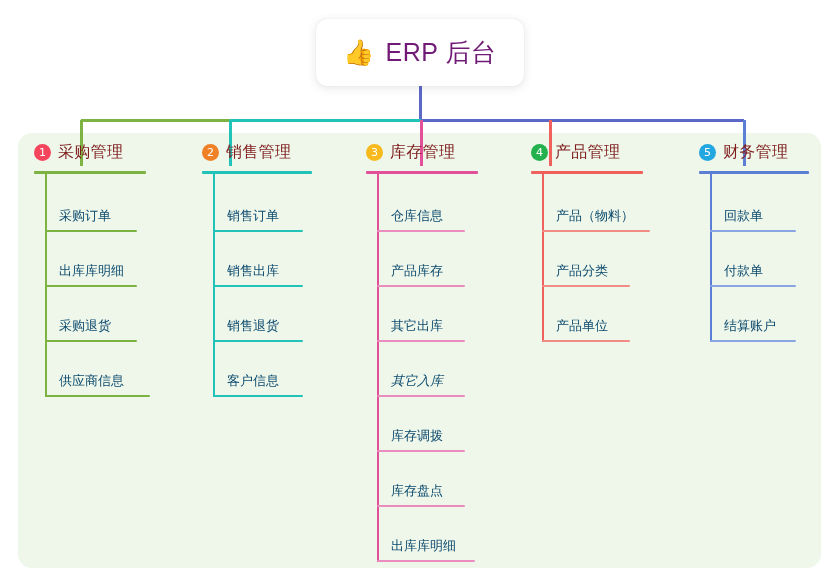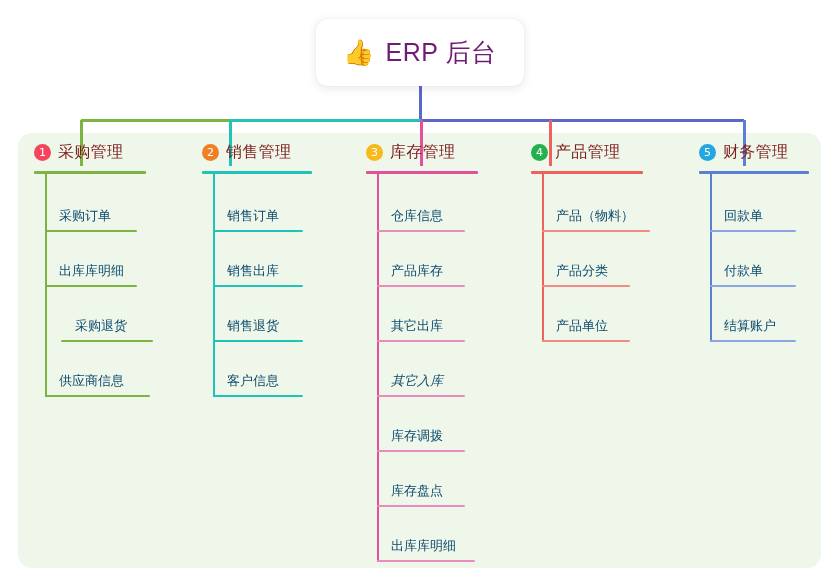--- a/index.html
+++ b/index.html
@@ -155,21 +155,21 @@
       <div class="head-rule" style="width: 112px; background: rgb(124, 179, 66);"></div>
       <div class="spine" style="height: 226px; background: rgb(124, 179, 66);"></div>
       <div class="child" style="top: 65px; height: 34px; width: 96px;">
         <span class="child-label">采购订单</span>
         <div class="child-rule" style="width: 92px; background: rgb(124, 179, 66);"></div>
       </div>
       <div class="child" style="top: 120px; height: 34px; width: 96px;">
         <span class="child-label">出库库明细</span>
         <div class="child-rule" style="width: 92px; background: rgb(124, 179, 66);"></div>
       </div>
-      <div class="child" style="top: 175px; height: 34px; width: 96px; margin-left: 16px;">
+      <div class="child" style="top: 175px; height: 34px; width: 96px;">
         <span class="child-label">采购退货</span>
         <div class="child-rule" style="width: 92px; background: rgb(124, 179, 66);"></div>
       </div>
       <div class="child" style="top: 230px; height: 34px; width: 109px; padding-left: 30px;">
         <span class="child-label">供应商信息</span>
         <div class="child-rule" style="width: 105px; background: rgb(124, 179, 66);"></div>
       </div>
     </div>
     <div class="branch" style="left: 202px;">
       <div class="branch-head">

